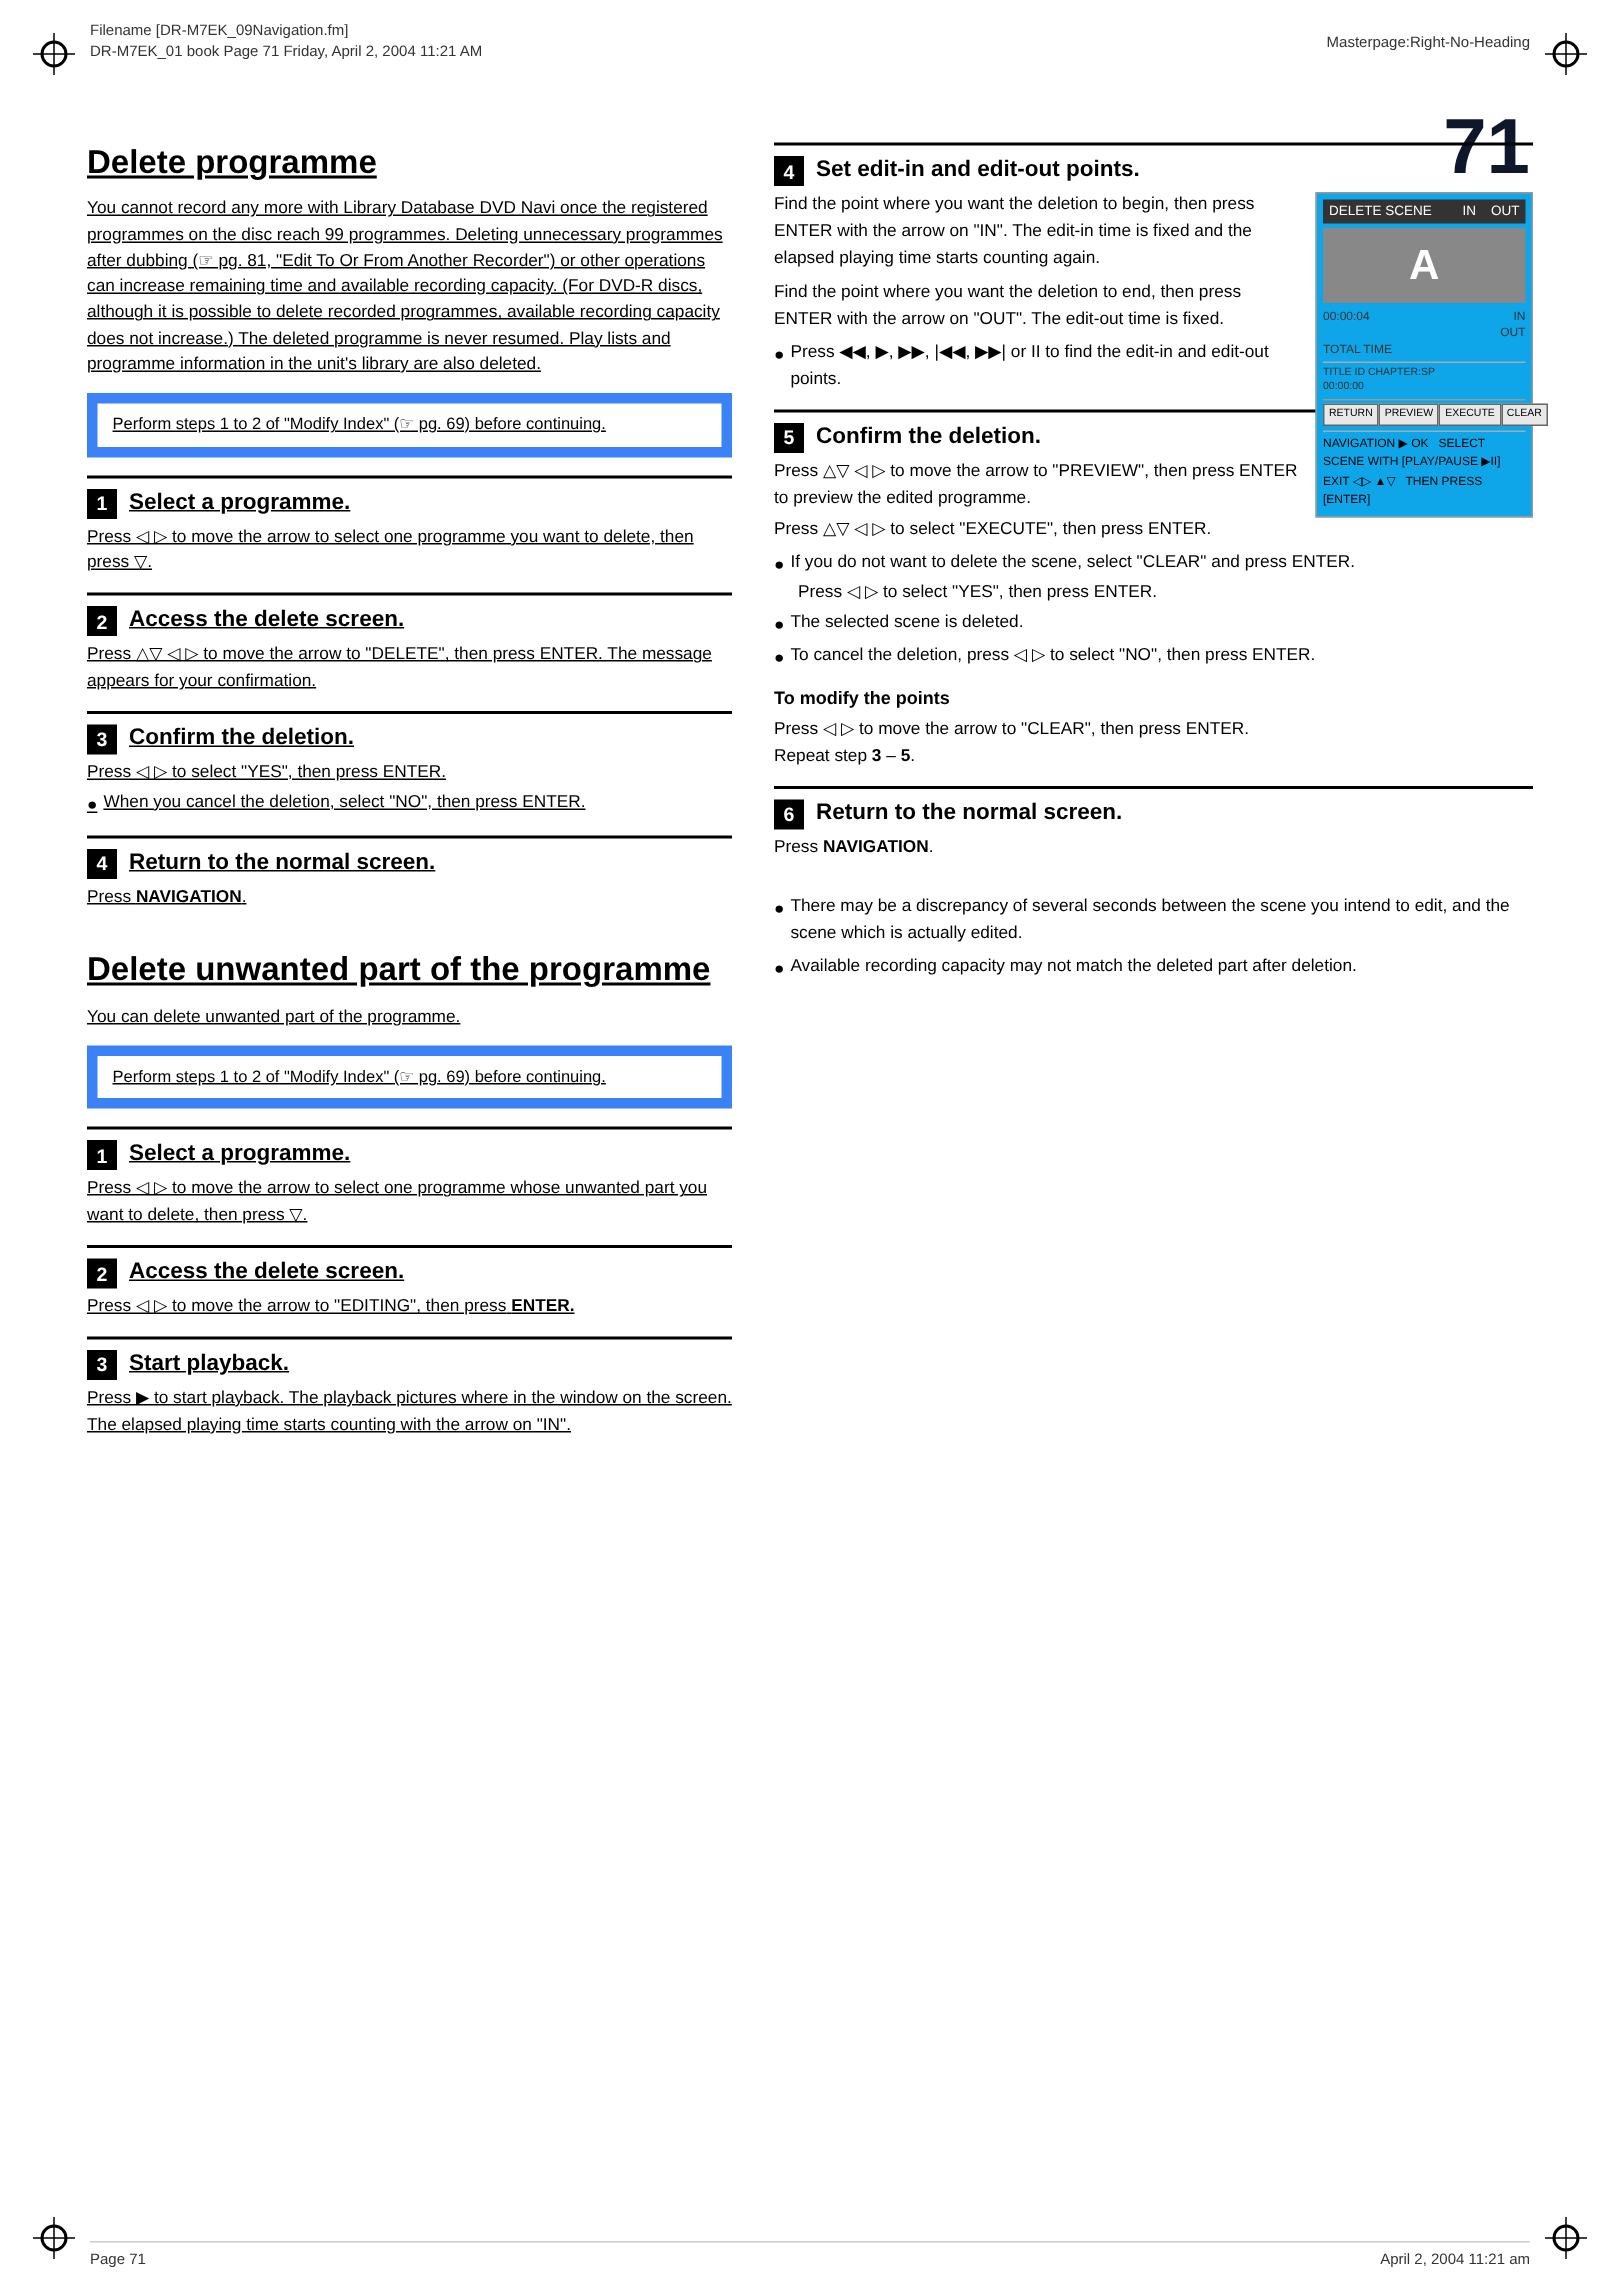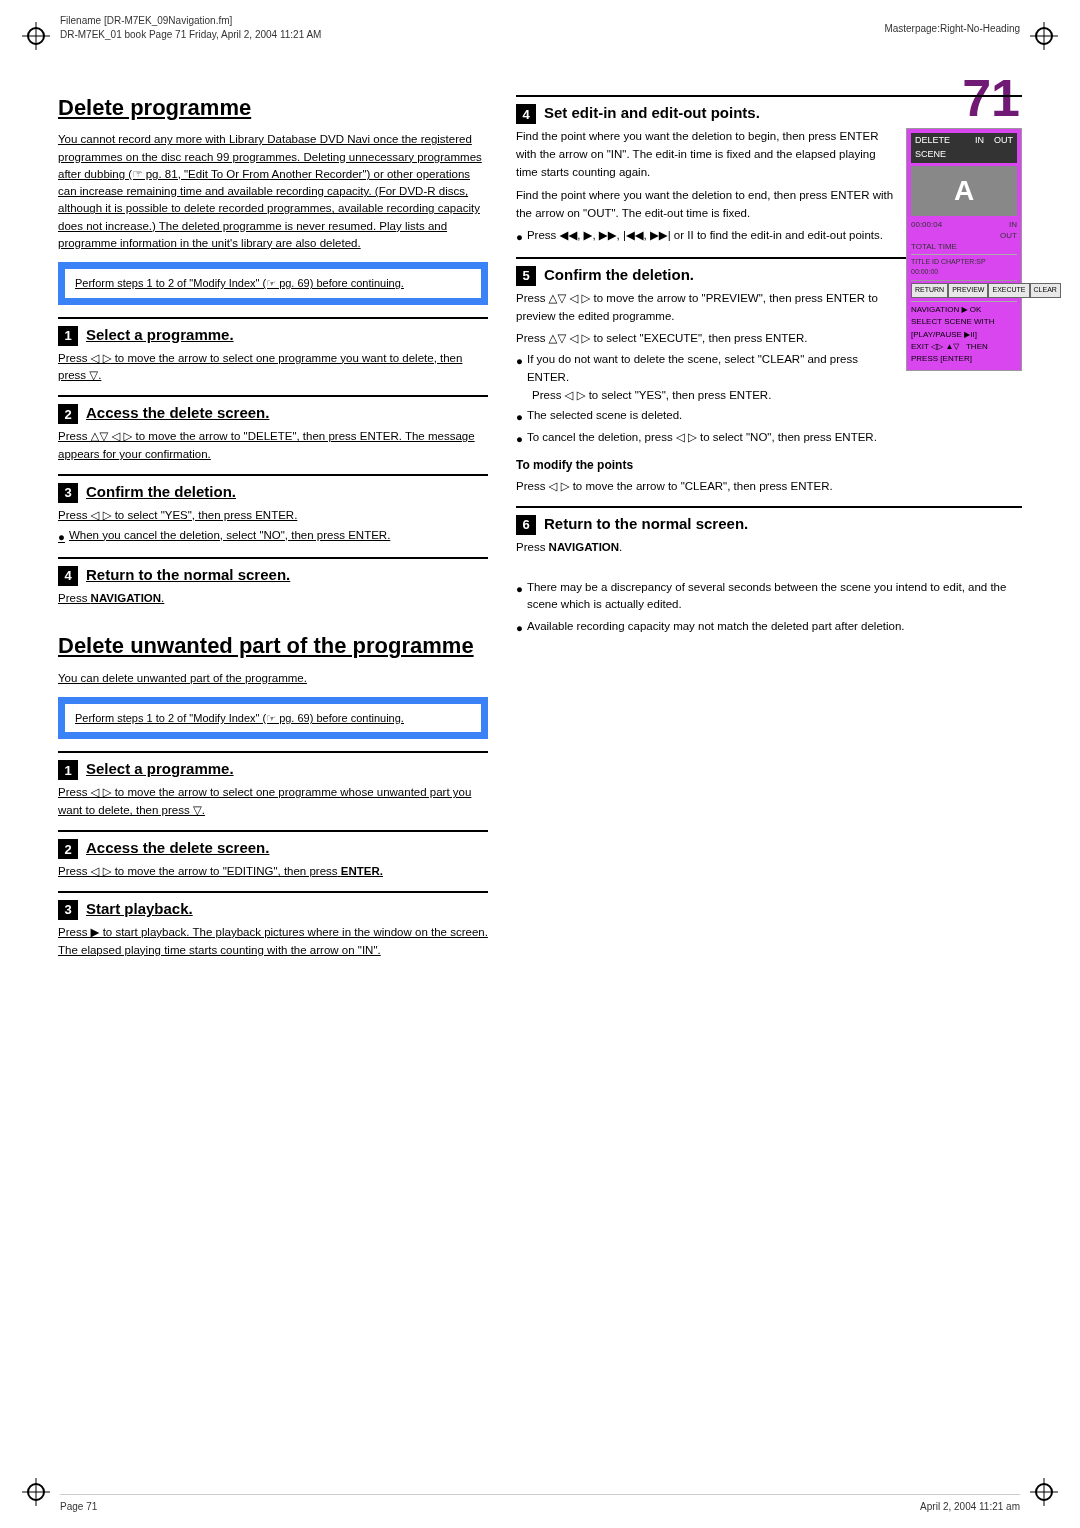--- a/index.html
+++ b/index.html
@@ -67,21 +67,21 @@
     .header-left { line-height: 1.4; }
     .header-right { font-size: 10px; }
 
     
     .page-number {
       position: absolute;
       top: 68px;
       right: 60px;
       font-size: 52px;
       font-weight: bold;
-      color: #701a75;
+      color: #0f172a;
       font-family: Arial, Helvetica, sans-serif;
     }
 
     
     .page-footer {
       position: absolute;
       bottom: 16px;
       left: 60px;
       right: 60px;
       display: flex;
@@ -193,22 +193,22 @@
       font-size: 11.5px;
       line-height: 1.55;
     }
 
     
     .delete-scene-img {
       float: right;
       margin-left: 10px;
       margin-bottom: 6px;
       border: 1px solid #999;
-      background: #d946ef;
-      width: 116px;
+      background: #0ea5e9;
+      width: 145px;
       padding: 4px;
       font-size: 9px;
     }
     .ds-top-bar {
       background: #333;
       color: #fff;
       font-size: 9px;
       padding: 1px 4px;
       display: flex;
       justify-content: space-between;
@@ -456,20 +456,23 @@
           <span>The selected scene is deleted.</span>
         </div>
         <div class="bullet-item" style="margin-top:2px;">
           <span class="bullet-dot">●</span>
           <span>To cancel the deletion, press ◁ ▷ to select "NO", then press ENTER.</span>
         </div>
 
         <div class="to-modify">
           <div class="to-modify-title">To modify the points</div>
           <div>Press ◁ ▷ to move the arrow to "CLEAR", then press ENTER.</div>
+          <div>
+            Repeat step <b>3</b> – <b>5</b>.
+          </div>
         </div>
       </div>
     </div>
 
     <div class="step">
       <div class="step-header">
         <div class="step-number">6</div>
         <div class="step-title">Return to the normal screen.</div>
       </div>
       <div class="step-body">

